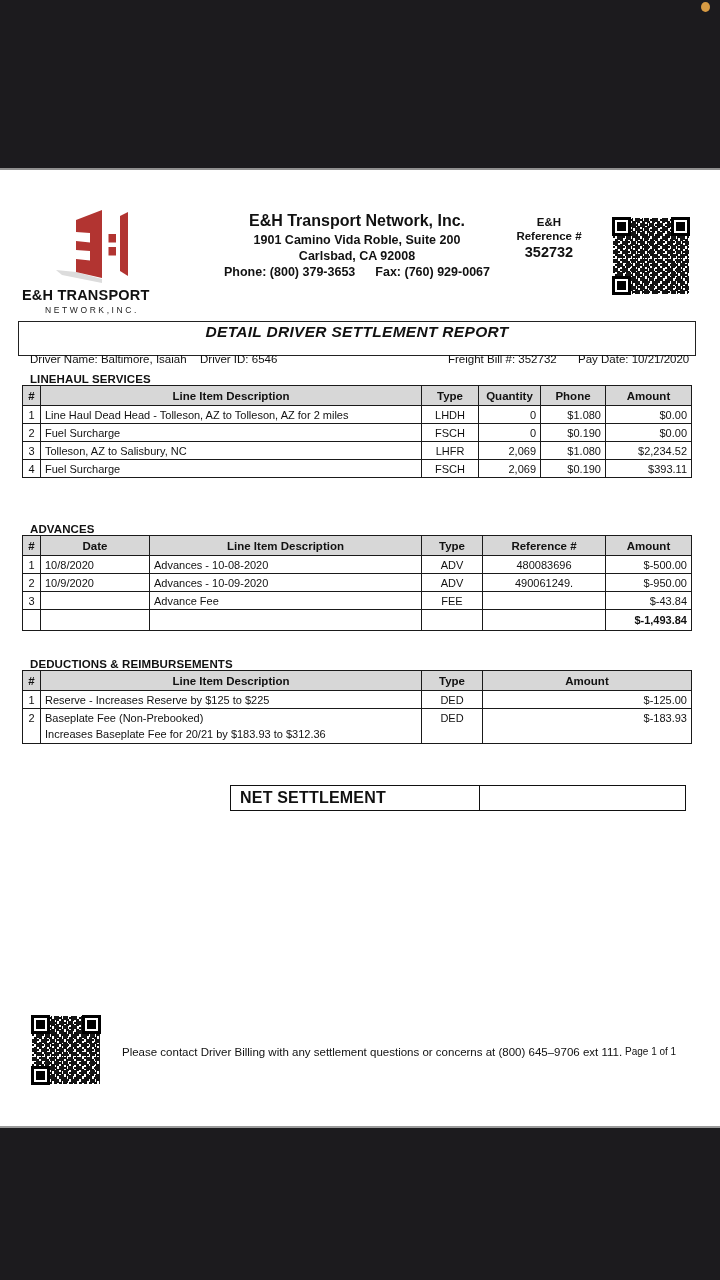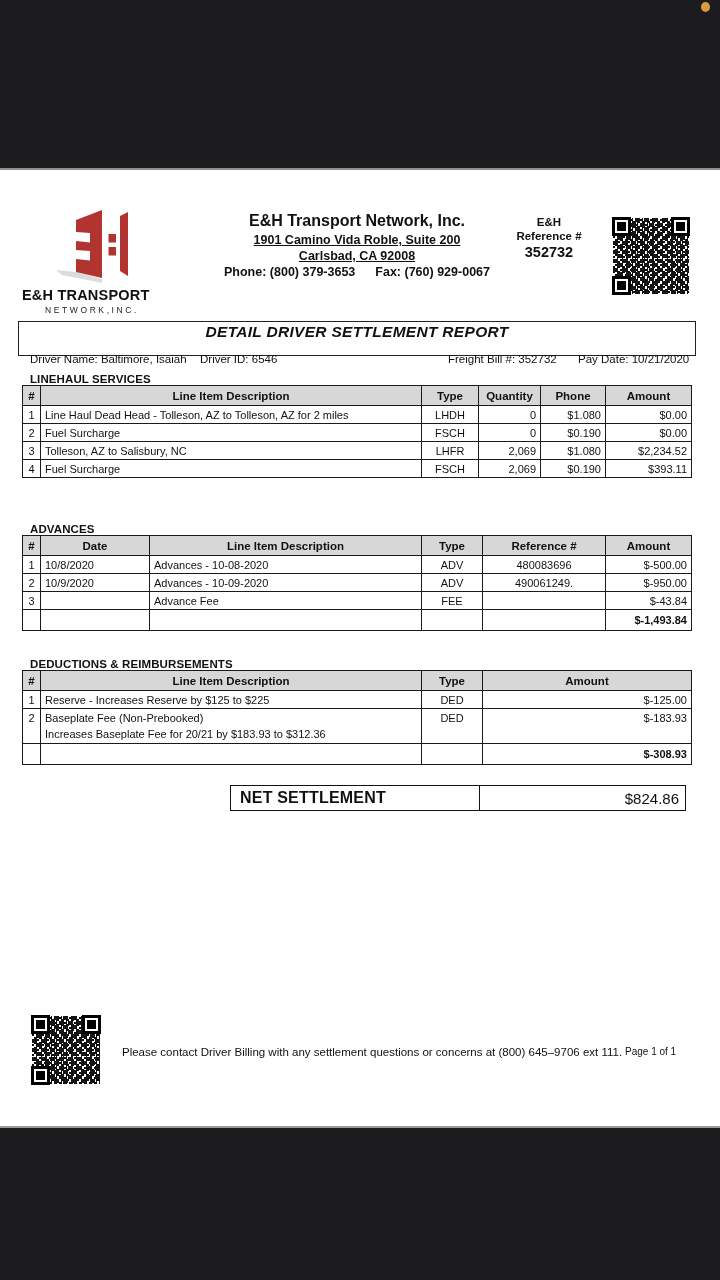--- a/index.html
+++ b/index.html
@@ -17,21 +17,21 @@
     background:var(--page-bg,#fff); box-sizing:border-box;
     border-top:2px solid #8f8f8f; border-bottom:2px solid #9a9a9a;
   }
   
   .logo { position:absolute; left:22px; top:34px; width:130px; }
   .logo svg { display:block; margin-left:34px; }
   .logo .wordmark { font-size:14.5px; font-weight:bold; letter-spacing:0.2px; margin-top:3px; white-space:nowrap; }
   .logo .subtext  { font-size:8.5px; letter-spacing:2.6px; margin-top:2px; margin-left:23px; white-space:nowrap; color:#222; }
   .company { position:absolute; left:207px; top:42px; width:300px; text-align:center; font-weight:bold; }
   .company .name { font-size:16px; margin-bottom:3px; white-space:nowrap; }
-  .company .addr { font-size:12.5px; line-height:15.5px; white-space:nowrap;text-decoration:underline; }
+  .company .addr { font-size:12.5px; line-height:15.5px; white-space:nowrap; }
   .company .phoneline { font-size:12.5px; margin-top:1px; white-space:nowrap; }
   .company .phoneline .fax { display:inline-block; margin-left:20px; }
   .refblock { position:absolute; left:503px; top:46px; width:92px; text-align:center; font-weight:bold; }
   .refblock .l { font-size:11.5px; line-height:13.5px; white-space:nowrap; }
   .refblock .num { font-size:14.5px; margin-top:1px; }
   
   .qr { position:absolute; background:#fff; }
   .qr .noise {
     position:absolute; inset:1px;
     background-image:
@@ -268,32 +268,25 @@
         </tr>
         <tr class="multiline">
           <td class="c">2</td>
           <td>
             <div>Baseplate Fee (Non-Prebooked)</div>
             <div>Increases Baseplate Fee for 20/21 by $183.93 to $312.36</div>
           </td>
           <td class="c">DED</td>
           <td class="r">$-183.93</td>
         </tr>
-        <tr class="totalrow">
-          <td></td>
-            <td></td>
-            <td></td>
-          <td class="r amt">$-308.93</td>
-        </tr>
       </tbody>
     </table>
 
     <div class="net">
       <div class="label">NET SETTLEMENT</div>
-      <div class="amount">$824.86</div>
     </div>
 
     <div class="qr qr-footer">
       <div class="noise"></div>
       <div class="f tl"></div>
       <div class="f tr"></div>
       <div class="f bl"></div>
     </div>
     <div class="footer-msg">Please contact Driver Billing with any settlement questions or concerns at (800) 645–9706 ext 111.</div>
     <div class="page-num">Page 1 of 1</div>

